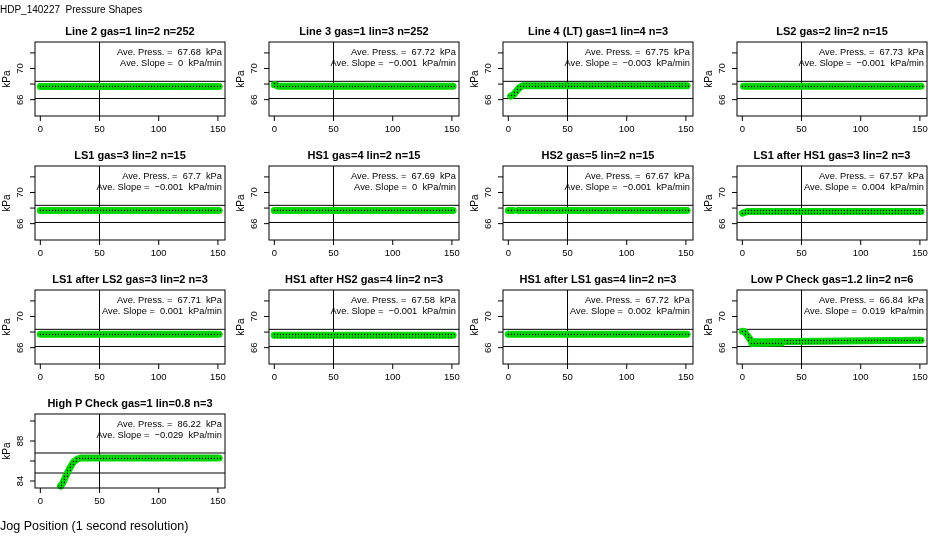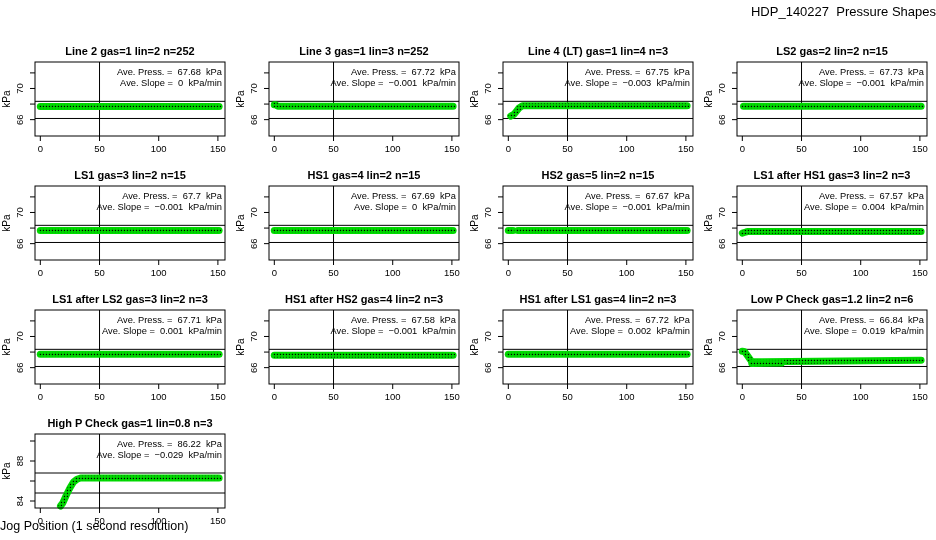--- a/index.html
+++ b/index.html
@@ -1,21 +1,21 @@
 <!DOCTYPE html>
 <html><head>
 <meta charset="utf-8">
 <style>
   html,body{margin:0;padding:0;background:#ffffff;width:936px;height:540px;overflow:hidden;
             font-family:"Liberation Sans", sans-serif;color:#000;}
-  #main-title{position:absolute;top:4px;left:0;width:936px;text-align:right;
-              font-size:13px;white-space:pre;}
+  #main-title{position:absolute;top:4px;left:0;width:936px;text-align:left;
+              font-size:10px;white-space:pre;}
   #panel-grid{position:absolute;top:22px;left:0;display:grid;
               grid-template-columns:repeat(4,234px);grid-template-rows:repeat(4,124px);}
-  .panel-cell{width:234px;height:124px;position:relative;margin-top:20px;}
+  .panel-cell{width:234px;height:124px;position:relative;}
   #x-axis-label{position:absolute;top:519px;left:0;width:936px;text-align:left;
                 font-size:12.5px;white-space:pre;}
   svg text{fill:#000;}
 </style>
 </head>
 <body>
 
 <div id="main-title">HDP_140227  Pressure Shapes</div>
 <div id="panel-grid">
     <div class="panel-cell"><svg width="234" height="124" viewBox="0 0 234 124">

